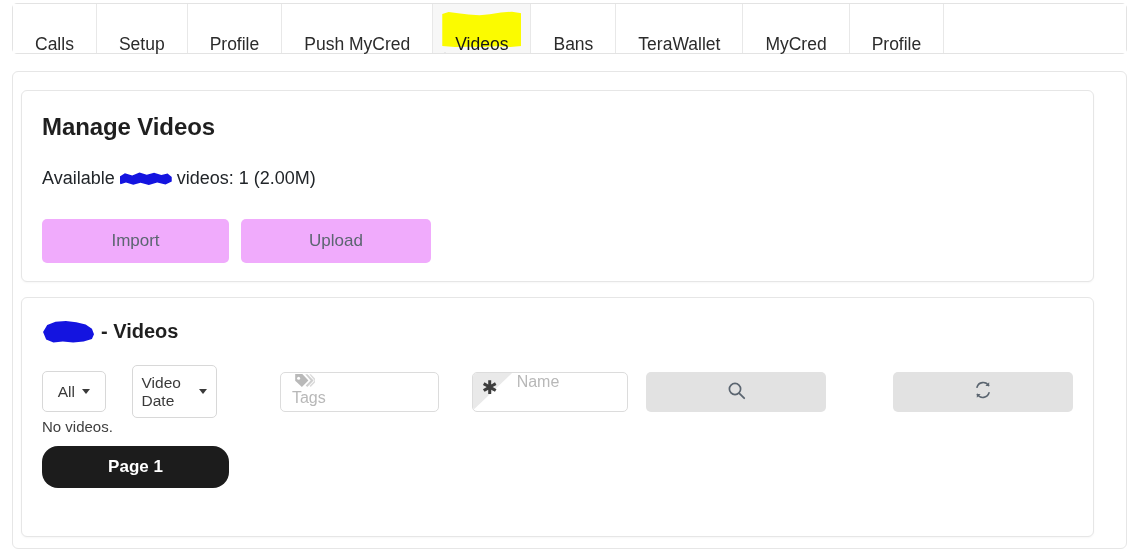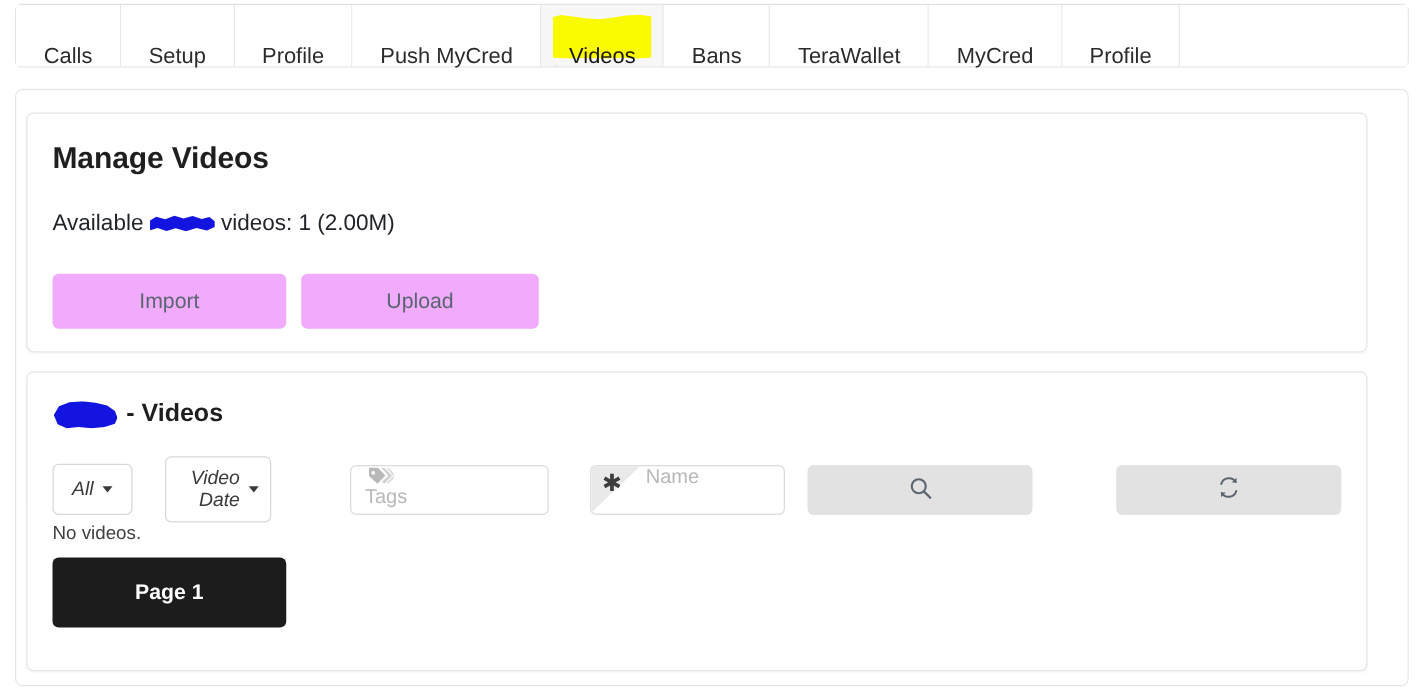--- a/index.html
+++ b/index.html
@@ -207,31 +207,30 @@
     border: 1px solid #d8d8d8;
     border-radius: 5px;
     display: flex;
     align-items: center;
     justify-content: center;
     gap: 7px;
     color: #3a3a3a;
     cursor: pointer;
     box-sizing: border-box;
     font-size: 15.5px;
-    font-style: italic;
   }
   .dd-all { width: 66px; height: 41px; }
   .dd-date {
     width: 88px; height: 53px;
     line-height: 1.12;
     text-align: left;
     padding: 0 9px;
     margin-left: 26px;
   }
-  .dd-date .dd-label { display: inline-block; max-width: 52px; text-align: right; }
+  .dd-date .dd-label { display: inline-block; max-width: 52px; }
   .caret {
     width: 0; height: 0;
     border-left: 4.5px solid transparent;
     border-right: 4.5px solid transparent;
     border-top: 5.5px solid #3a3a3a;
     flex: 0 0 auto;
   }
 
   .field {
     position: relative;
@@ -289,24 +288,24 @@
   .btn-refresh { width: 187px; margin-left: 67px; }
 
   .no-videos {
     font-size: 15px;
     color: #404040;
   }
 
   .page-btn {
     margin-top: 11px;
     width: 187px;
-    height: 56px;
+    height: 42px;
     background: #1c1c1c;
     border: none;
-    border-radius: 5px;
+    border-radius: 16px;
     color: #ffffff;
     font-family: "Liberation Sans", sans-serif;
     font-size: 17px;
     font-weight: 700;
     cursor: pointer;
     padding: 0;
   }
 </style>
 </head>
 <body>

